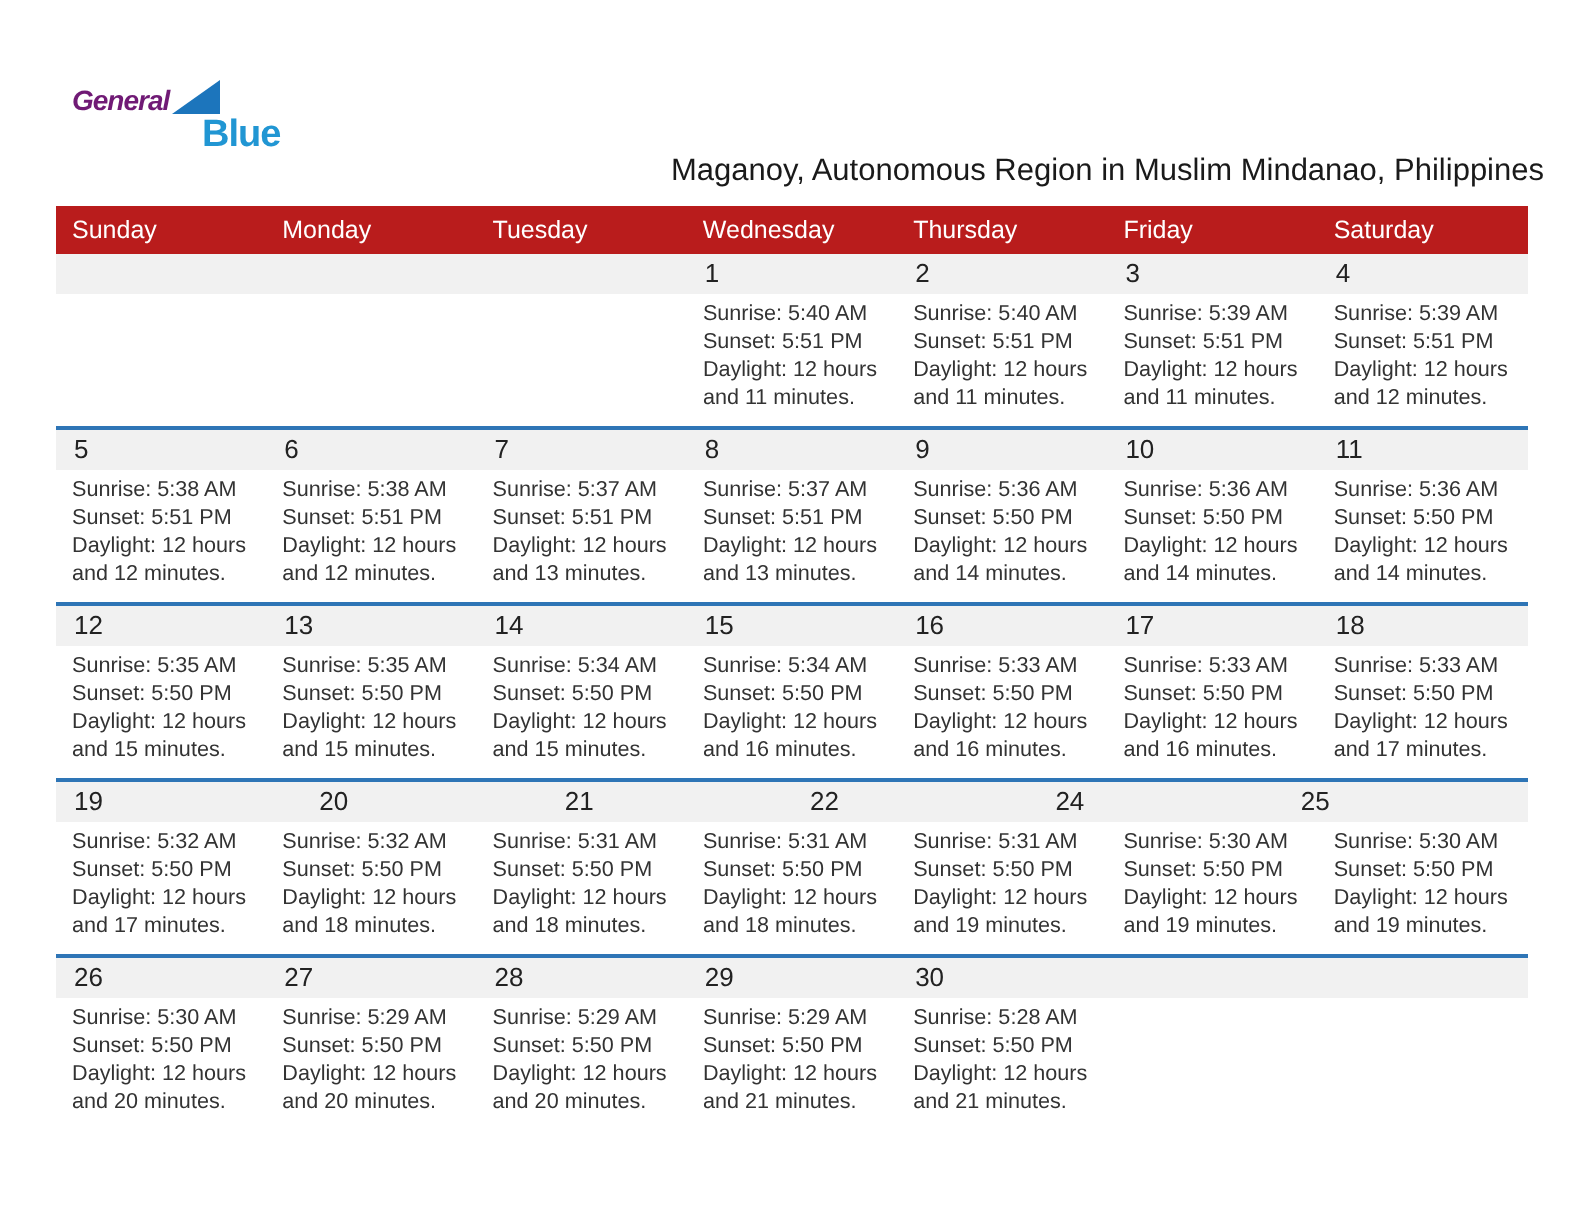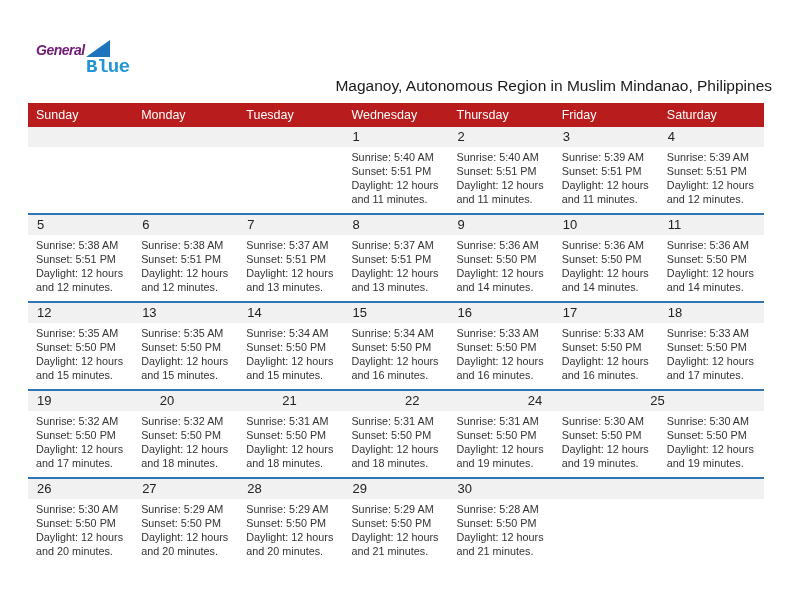--- a/index.html
+++ b/index.html
@@ -31,23 +31,22 @@
   .logo-triangle {
     width: 24px; height: 17px;
     margin-left: 1px;
     display: inline-block;
   }
   .logo-blue {
     font-size: 19px;
     font-weight: 600;
     color: #2196d3;
     letter-spacing: -0.5px;
-    margin-left: 50px;
+    margin-left: 65px;
     margin-top: 1px;
-    font-family: Liberation Mono, monospace;
   }
 
   
   .title {
     position: absolute;
     top: 33px;
     right: 28px;
     font-size: 29px;
     color: #1a1a1a;
     text-align: right;
@@ -92,20 +91,21 @@
   .num-cell {
     flex: 1;
     font-size: 13px;
     line-height: 20px;
     color: #222222;
     padding-left: 9px;
   }
   .details-row {
     display: flex;
     min-height: 66px;
+    justify-content: flex-end;
   }
   .week-row.last .details-row { min-height: 68px; }
   .day-cell {
     flex: 1;
     padding: 3px 8px 0 8px;
     overflow: hidden;
   }
   .line {
     font-size: 10.8px;
     line-height: 14px;

